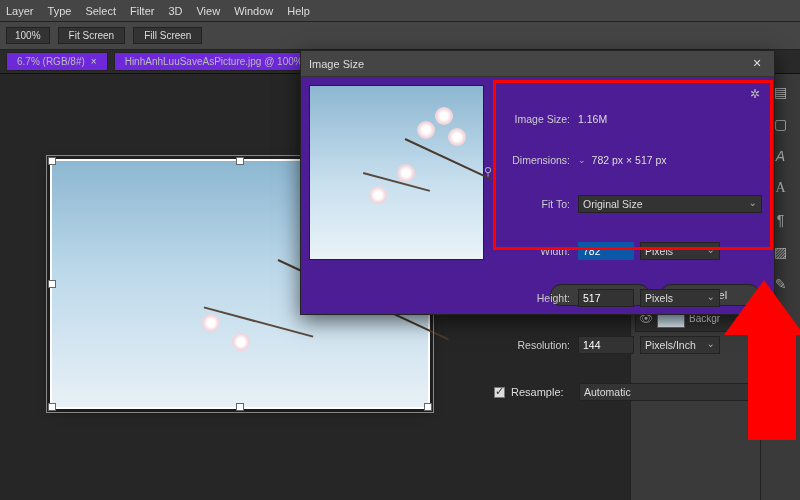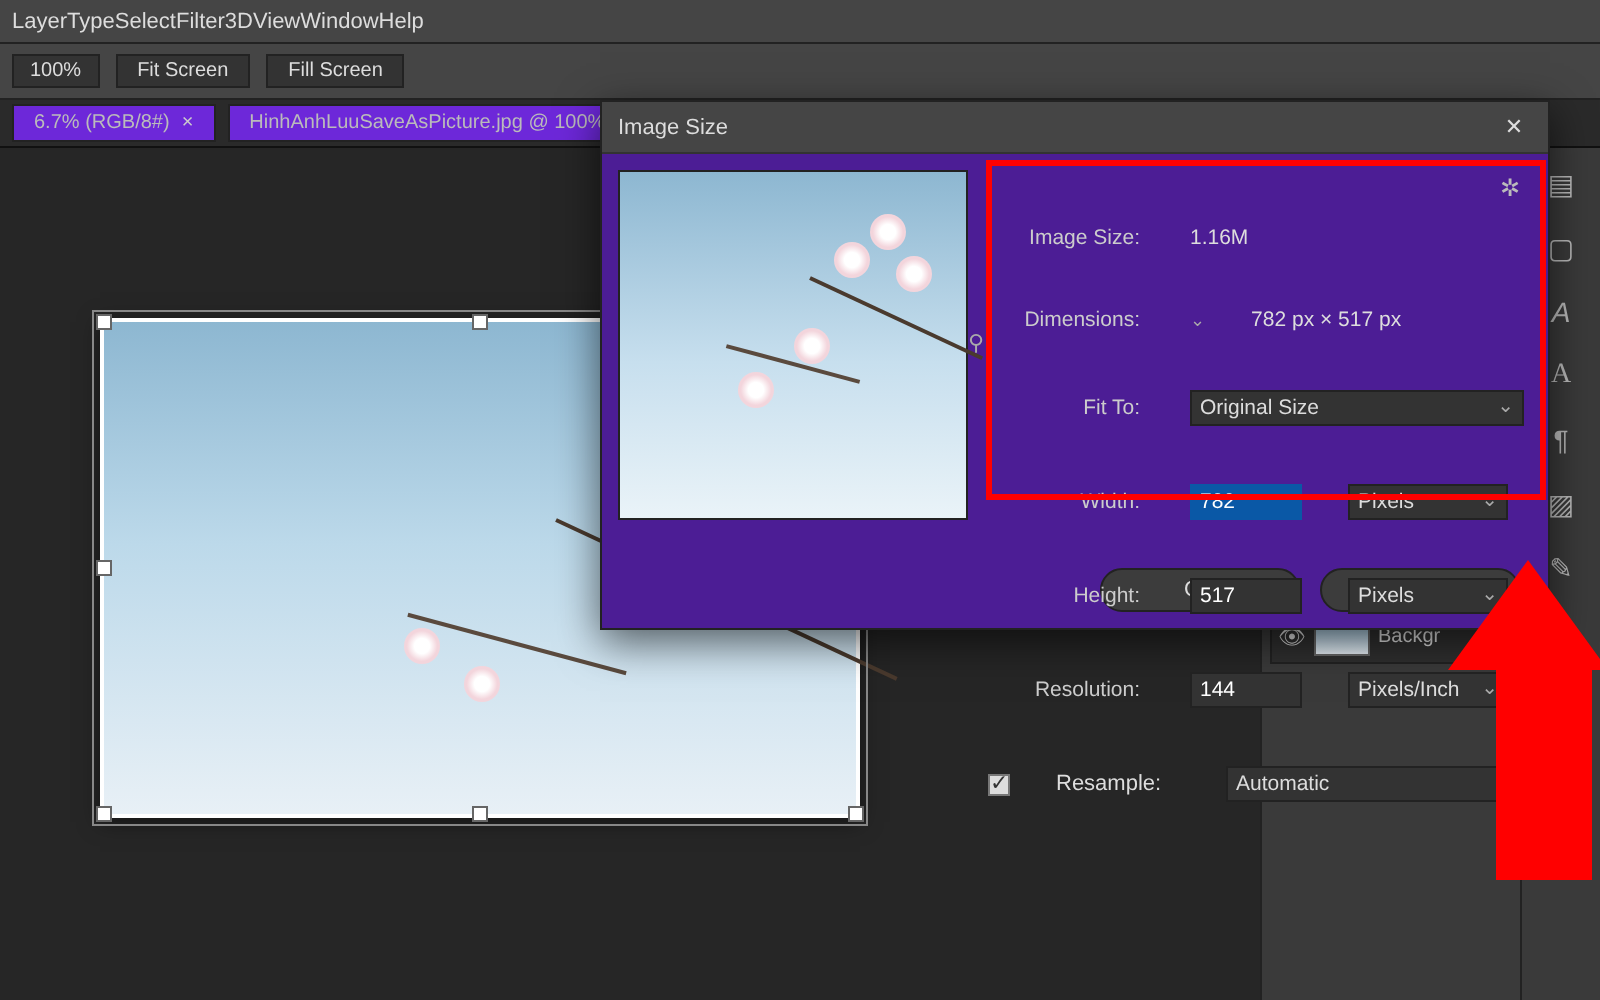--- a/index.html
+++ b/index.html
@@ -1,20 +1,20 @@
 <!DOCTYPE html>
 <html><head>
 <meta charset="utf-8">
 <style>
   * { box-sizing: border-box; margin: 0; padding: 0; font-family: "Segoe UI", Tahoma, sans-serif; }
   html,body { width:800px; height:500px; overflow:hidden; background:#1e1e1e; }
   .app { width:800px; height:500px; background:#323232; position:relative; color:#ddd; font-size:11px; }
 
   
-  .menubar { height:22px; background:#454545; display:flex; align-items:center; padding:0 6px; gap:0; color:#ddd; font-size:11px; border-bottom:1px solid #222; }
+  .menubar { height:22px; background:#454545; display:flex; align-items:center; padding:0 6px; gap:14px; color:#ddd; font-size:11px; border-bottom:1px solid #222; }
   .menubar span { cursor:default; }
 
   
   .optbar { height:28px; background:#454545; display:flex; align-items:center; padding:0 6px; gap:8px; border-bottom:1px solid #222;text-align:center; }
   .optbar .field { background:#333; border:1px solid #222; padding:2px 8px; font-size:10px; color:#ddd; }
   .optbar .btn { background:#333; border:1px solid #222; padding:2px 10px; font-size:10px; color:#ddd; }
 
   
   .tabs { height:24px; background:#2a2a2a; display:flex; align-items:center; padding:0 6px; gap:6px; font-size:10px; border-bottom:1px solid #111; }
   .tab { background:#6d28d9; padding:3px 10px; border:1px solid #222; display:flex; gap:6px; align-items:center; color:#bbb;justify-content:center; }
@@ -48,21 +48,21 @@
 
   
   .dialog { position:absolute; left:300px; top:50px; width:475px; height:265px; background:#4c1d95; border:1px solid #222; box-shadow:0 6px 20px rgba(0,0,0,.6); color:#ddd; font-size:11px;}
   .dlg-title { height:26px; display:flex; align-items:center; justify-content:space-between; padding:0 8px; background:#454545; border-bottom:1px solid #333;}
   .dlg-title .x { width:18px; height:18px; display:flex; align-items:center; justify-content:center; cursor:pointer;}
   .dlg-body { display:flex; padding:8px; gap:8px; height:200px;}
   .preview { width:175px; height:175px; background:linear-gradient(180deg,#8db7d1 0%, #c7dfee 55%, #eaf3f8 100%); border:1px solid #222; position:relative; flex:none;}
   .preview .branch{left:55%;top:30%;width:55%;}
   .preview .branch2{left:30%;top:55%;width:40%;}
   .controls { flex:1; display:flex; flex-direction:column; gap:5px; padding:4px 4px 4px 2px; position:relative;}
-  .row { display:flex; align-items:center; gap:23px; height:20px;margin-top:24px;}
+  .row { display:flex; align-items:center; gap:6px; height:20px;margin-top:24px;}
   .row .lbl { width:78px; text-align:right; color:#ccc; font-size:10.5px; padding-right:2px;}
   .row .txt { flex:1; color:#ddd; font-size:10.5px;}
   .input-s { background:#333; border:1px solid #222; color:#fff; font-size:10.5px; padding:2px 4px; width:56px;}
   .input-s.sel { background:#0a58a6; border:1px solid #0a58a6;}
   .drop { background:#333; border:1px solid #222; color:#ddd; font-size:10.5px; padding:2px 4px; position:relative;}
   .drop.wide{ flex:1; }
   .drop.small{ width:80px; }
   .drop::after{content:"⌄"; position:absolute; right:4px; top:1px; font-size:10px; color:#aaa;}
   .link-col{width:12px;display:flex;align-items:center;justify-content:center;color:#aaa;font-size:11px;}
   .chk{width:11px;height:11px;background:#ddd;display:inline-block;border:1px solid #777;position:relative;}

